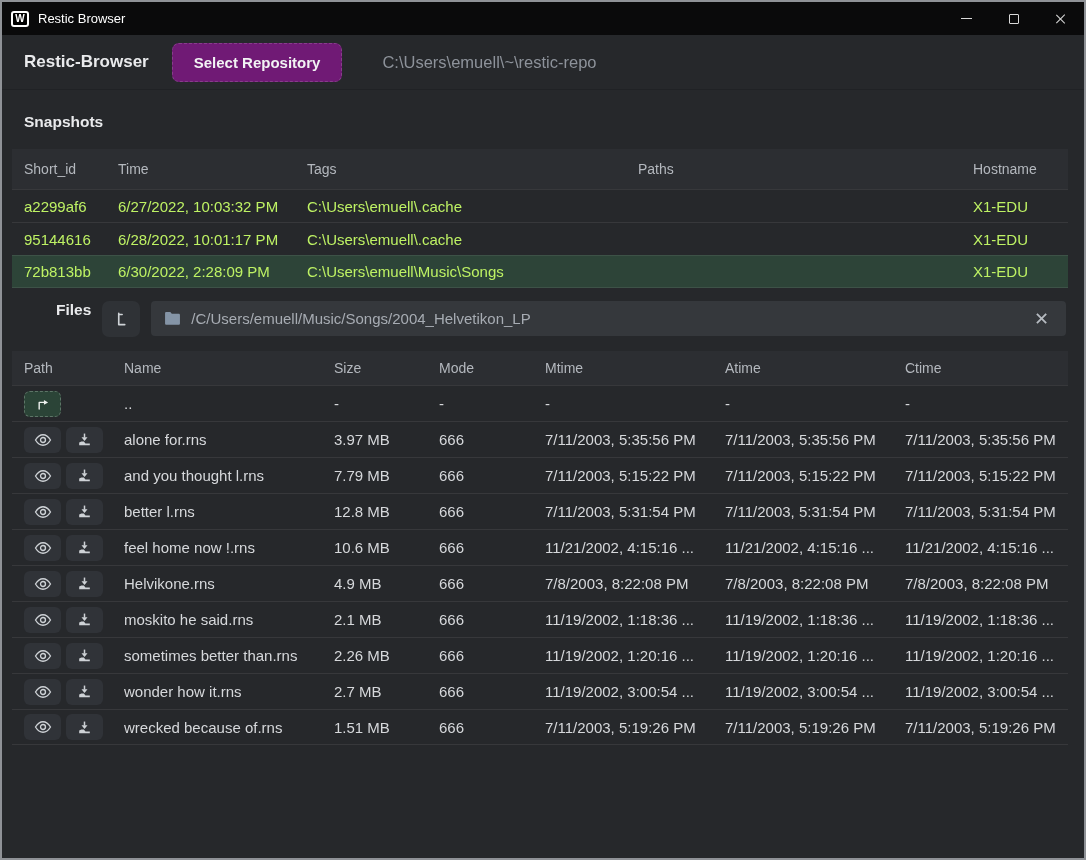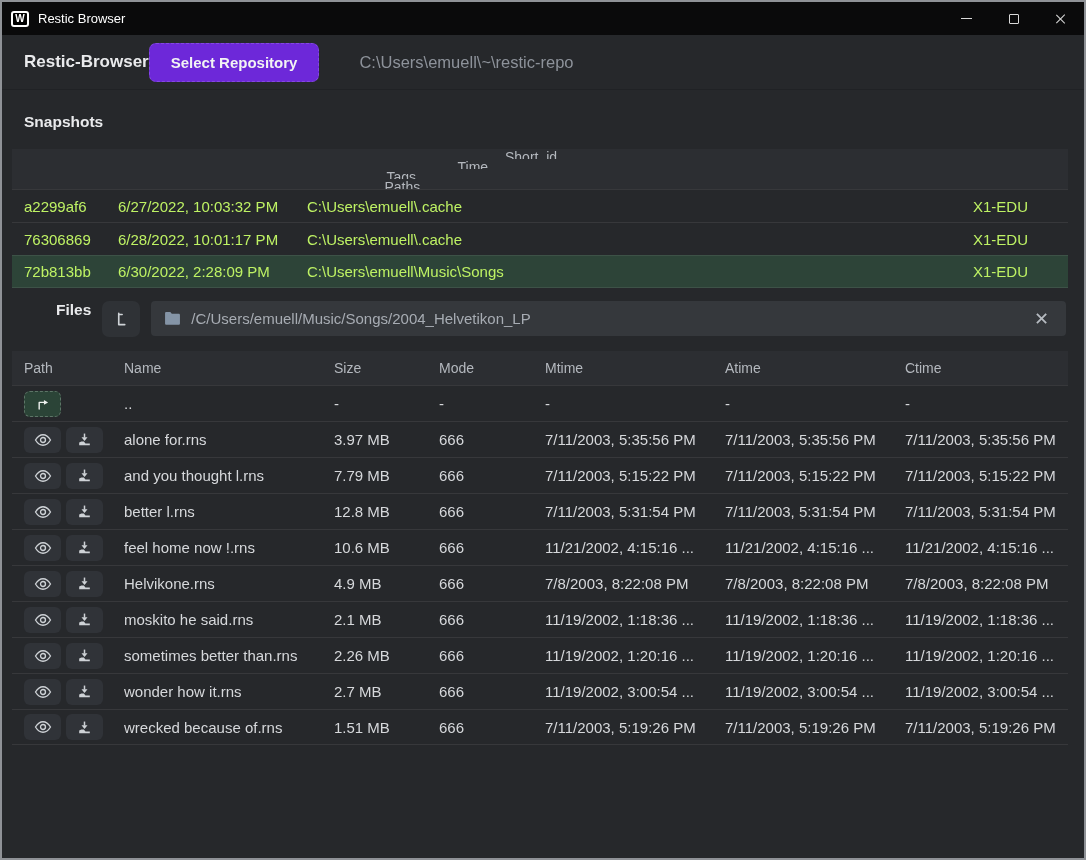--- a/index.html
+++ b/index.html
@@ -18,31 +18,31 @@
   .win-controls { display:flex; height:100%; }
   .win-btn { width:47px; height:100%; display:flex; align-items:center; justify-content:center; cursor:pointer; }
   .min-bar { width:11px; height:1.5px; background:#d9d9d9; }
   .max-box { width:10px; height:10px; border:1.2px solid #d9d9d9; border-radius:1px; }
   .close-x { position:relative; width:12px; height:12px; }
   .close-x::before,.close-x::after { content:""; position:absolute; left:5.3px; top:0; width:1.4px; height:12px; background:#d9d9d9; }
   .close-x::before { transform:rotate(45deg); } .close-x::after { transform:rotate(-45deg); }
   
   .header { height:55px; display:flex; align-items:center; padding-left:22px; flex-shrink:0; border-bottom:1px solid #202225; }
   .app-title { color:#e9eaec; font-size:17px; font-weight:bold; }
-  .repo-btn { height:39px; padding:0 21px; background:#6d28d9; color:#f2f3f4;
+  .repo-btn { margin-left:23px; height:39px; padding:0 21px; background:#701a75; color:#f2f3f4;
     font-family:inherit; font-size:15px; font-weight:bold; border:1px dashed rgba(255,255,255,0.16);
     border-radius:7px; cursor:pointer; }
   .repo-path { margin-left:40px; color:#8d929a; font-size:16.5px; }
   
   .section-title { margin:23px 0 18px 22px; color:#e9eaec; font-size:15.5px; font-weight:bold; }
   
   .table { margin:0 16px 0 10px; }
   .trow { display:flex; align-items:center; }
   .thead-row { background:#2c2e32; color:#b4b8be; font-size:14px; }
-  .snap-head { height:40px;flex-direction:column; }
+  .snap-head { height:40px; }
   .snap-row { height:33px; color:#bef264; font-size:15px; border-top:1px solid rgba(255,255,255,0.08); cursor:pointer; }
   .snap-row.selected { background:#2d4438; }
   .table-bottom { border-bottom:1px solid rgba(255,255,255,0.08); }
   .cell { padding-left:12px; white-space:nowrap; overflow:hidden; }
   
   .c-sid{width:94px;} .c-time{width:189px;} .c-paths{width:335px;} .c-tags{width:331px;} .c-host{flex:1;}
   
   .c-path{width:100px; display:flex; align-items:center;} .c-name{width:210px;} .c-size{width:105px;}
   .c-mode{width:106px;} .c-mtime{width:180px;} .c-atime{width:180px;} .c-ctime{flex:1;}
   .files-head { height:34px; }
@@ -102,21 +102,21 @@
       <div class="cell c-host">Hostname</div>
     </div>
     <div class="trow snap-row">
       <div class="cell c-sid">a2299af6</div>
       <div class="cell c-time">6/27/2022, 10:03:32 PM</div>
       <div class="cell c-paths">C:\Users\emuell\.cache</div>
       <div class="cell c-tags"></div>
       <div class="cell c-host">X1-EDU</div>
     </div>
     <div class="trow snap-row">
-      <div class="cell c-sid">76306869</div>
+      <div class="cell c-sid">95144616</div>
       <div class="cell c-time">6/28/2022, 10:01:17 PM</div>
       <div class="cell c-paths">C:\Users\emuell\.cache</div>
       <div class="cell c-tags"></div>
       <div class="cell c-host">X1-EDU</div>
     </div>
     <div class="trow snap-row selected table-bottom">
       <div class="cell c-sid">72b813bb</div>
       <div class="cell c-time">6/30/2022, 2:28:09 PM</div>
       <div class="cell c-paths">C:\Users\emuell\Music\Songs</div>
       <div class="cell c-tags"></div>

